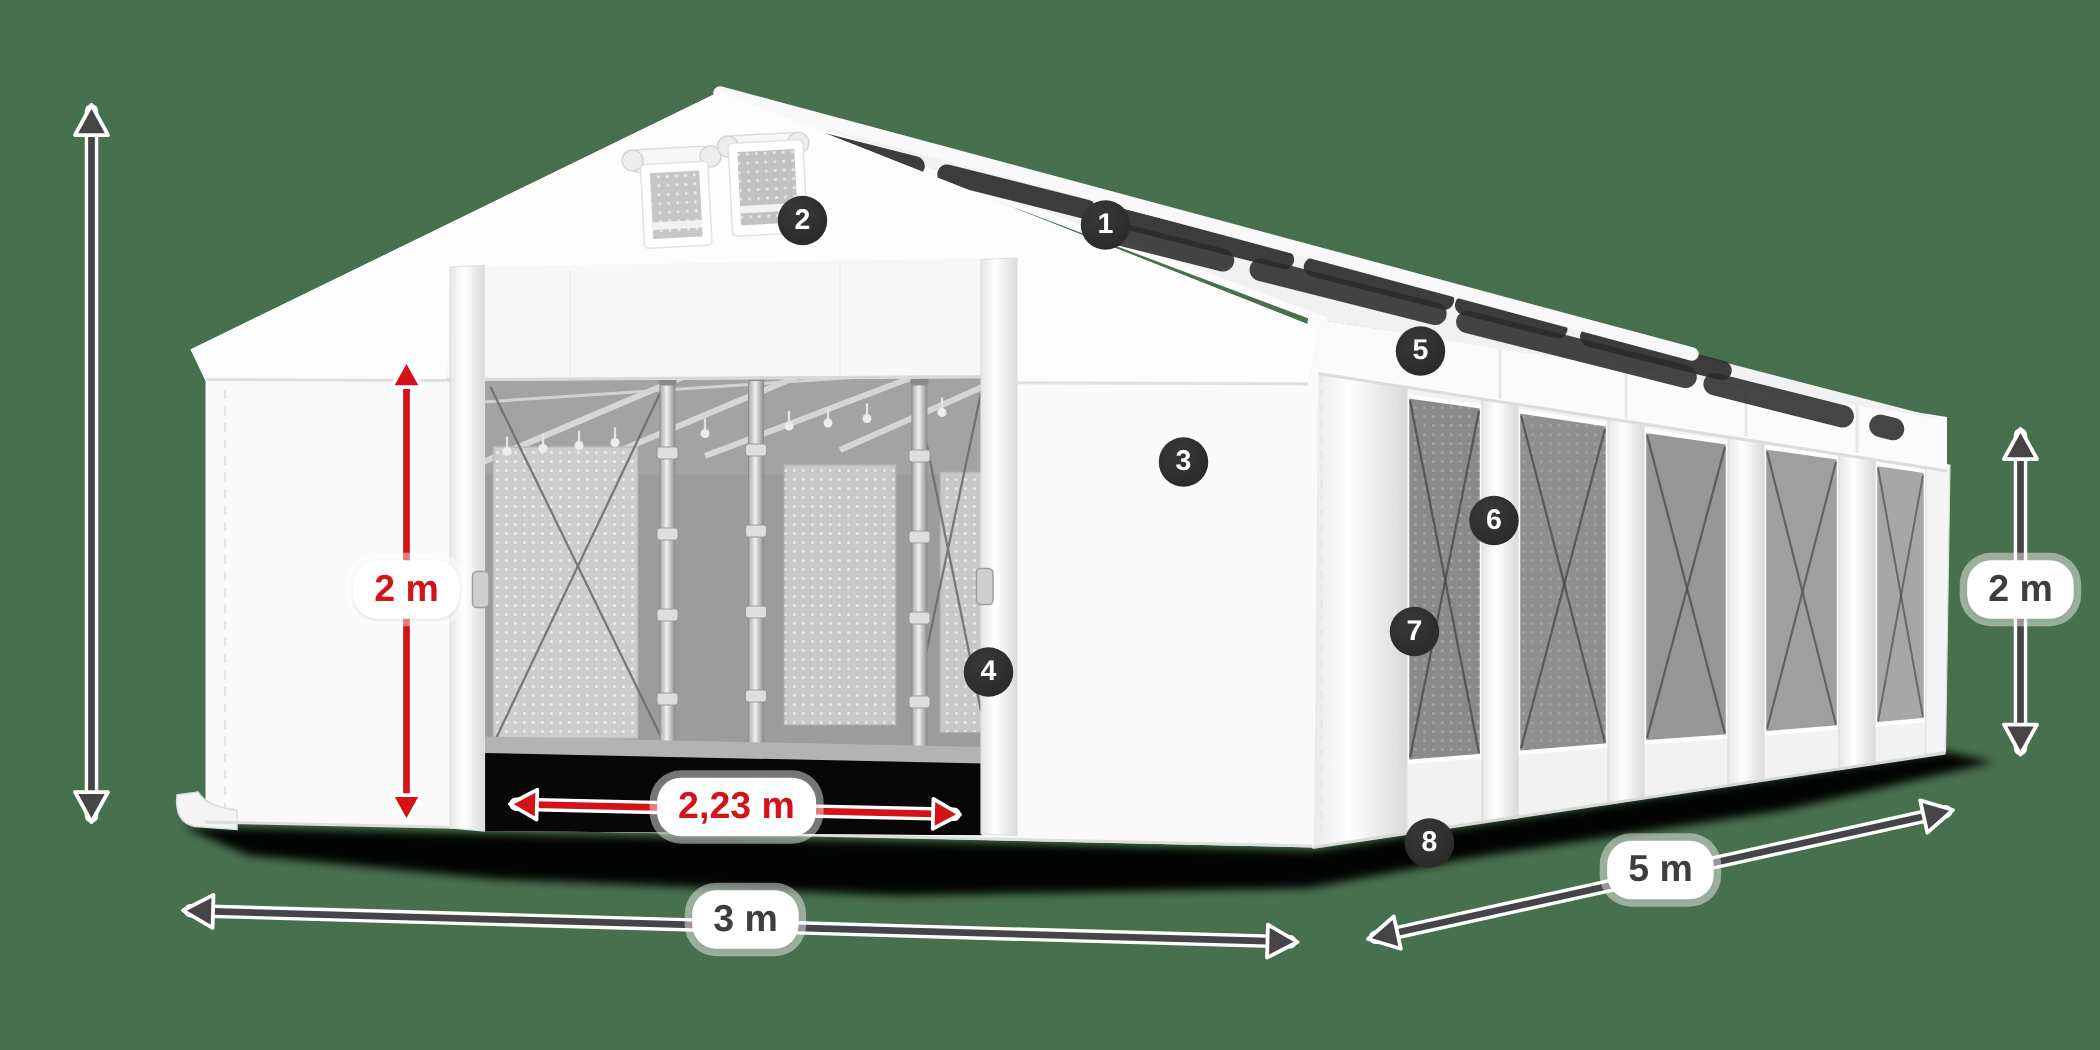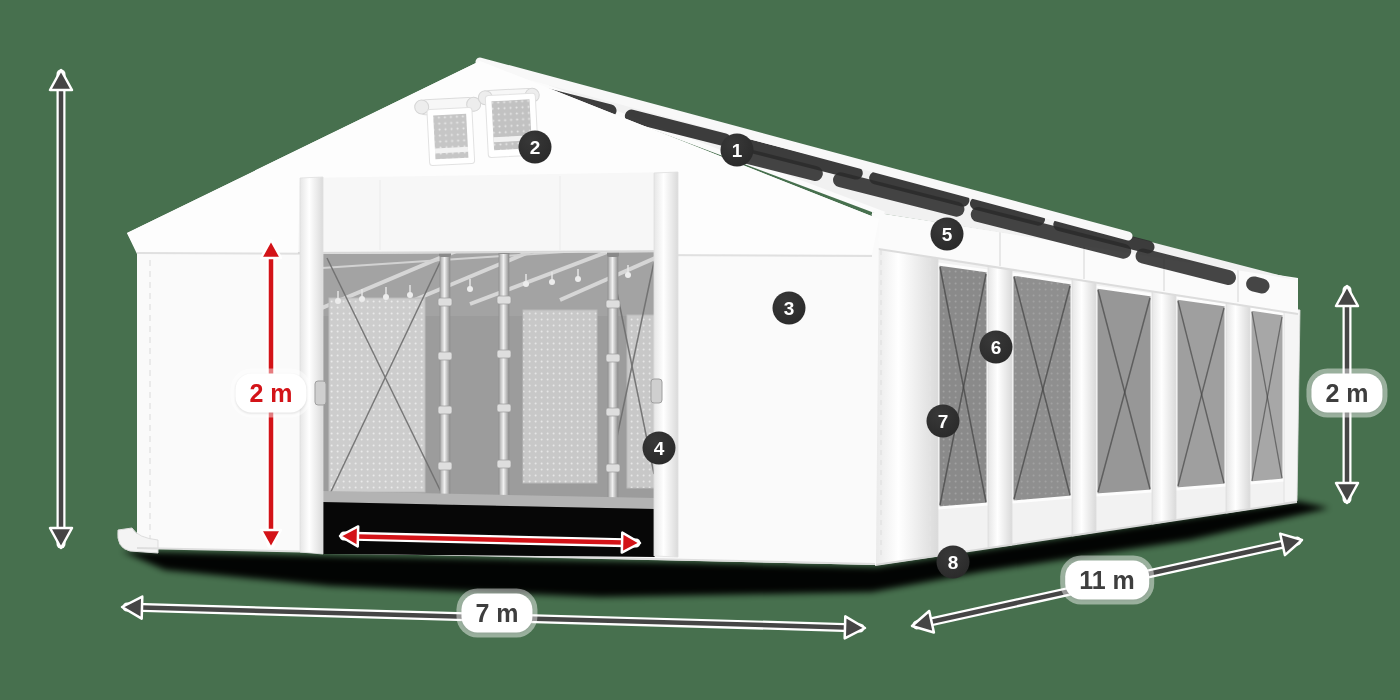--- a/index.html
+++ b/index.html
@@ -275,22 +275,23 @@
     </g>
     <g>
       <line class="arrow-outline" x1="1347" y1="290" x2="1347" y2="499" stroke-width="9"></line>
       <line class="arrow-dark-line" x1="1347" y1="303" x2="1347" y2="486" stroke-width="4.5"></line>
       <polygon class="arrow-dark-head" points="1347,286 1336,306 1358,306"></polygon>
       <polygon class="arrow-dark-head" points="1347,503 1336,483 1358,483"></polygon>
     </g>
   </svg>
 
   <div class="dim-label red" style="left:271px;top:393px;">2 m</div>
-  <div class="dim-label" style="left:497px;top:613px;">7 m</div>
-  <div class="dim-label" style="left:1107px;top:580px;">11 m</div>
+  <div class="dim-label red" style="left:491px;top:538px;">2,23 m</div>
+  <div class="dim-label" style="left:497px;top:613px;">3 m</div>
+  <div class="dim-label" style="left:1107px;top:580px;">5 m</div>
   <div class="dim-label" style="left:1347px;top:393px;">2 m</div>
 
   <div class="badge" style="left:737px;top:150px;">1</div>
   <div class="badge" style="left:535px;top:147px;">2</div>
   <div class="badge" style="left:789px;top:308px;">3</div>
   <div class="badge" style="left:659px;top:448px;">4</div>
   <div class="badge" style="left:947px;top:234px;">5</div>
   <div class="badge" style="left:996px;top:347px;">6</div>
   <div class="badge" style="left:943px;top:421px;">7</div>
   <div class="badge" style="left:953px;top:562px;">8</div>

